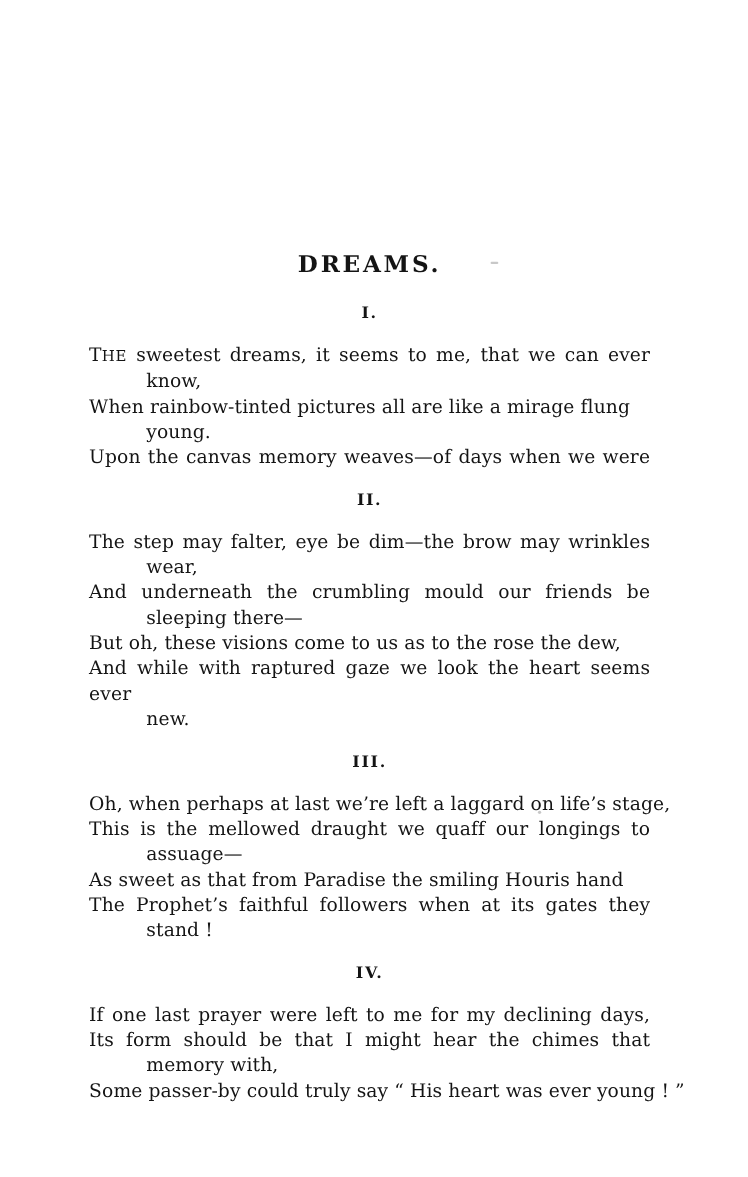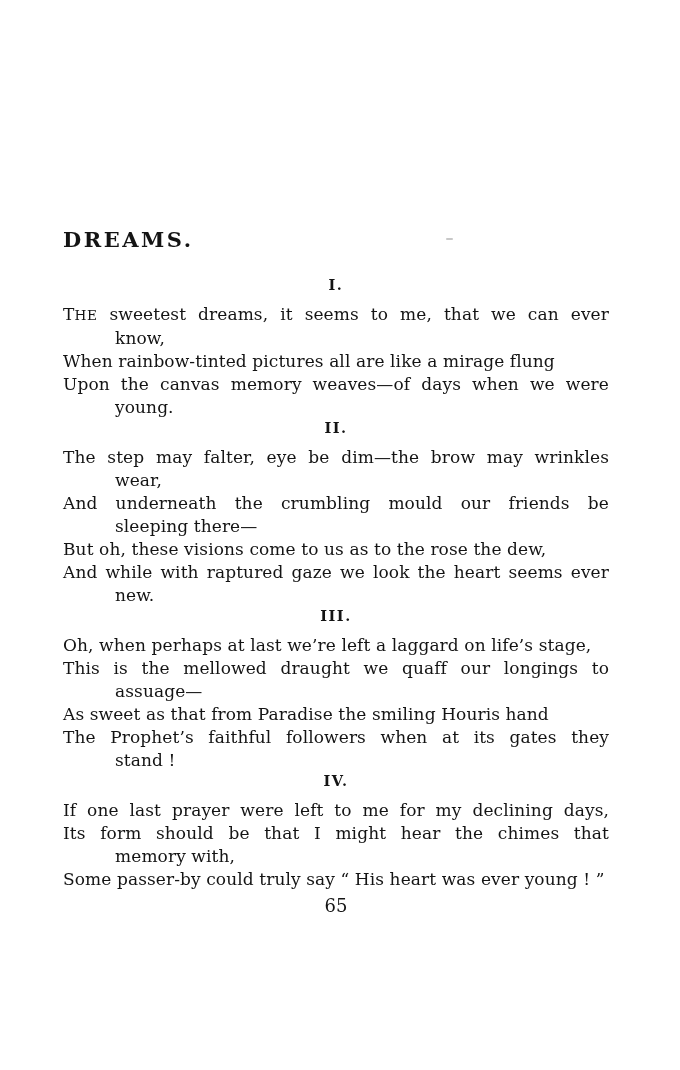--- a/index.html
+++ b/index.html
@@ -16,20 +16,21 @@
     font-family: "DejaVu Serif", "Liberation Serif", serif;
     color: #141414;
   }
   .content {
     position: absolute;
     left: 63px;
     top: 228px;
     width: 546px;
   }
   .title {
+    text-align: center;
     font-size: 21px;
     line-height: 24px;
     font-weight: bold;
     letter-spacing: 2.5px;
     margin: 0 0 24px 0;
     position: relative;
   }
   .title-artifact {
     position: absolute;
     right: 156px;
@@ -41,21 +42,21 @@
     border-radius: 1px;
   }
   .numeral {
     text-align: center;
     font-size: 14.5px;
     line-height: 18px;
     font-weight: bold;
     letter-spacing: 1.5px;
     margin: 0 0 9px 0;
   }
-  .stanza { margin: 0; }
+  .stanza { margin: 18px; }
   .line {
     font-size: 17px;
     line-height: 23px;
     white-space: nowrap;
     letter-spacing: 0.1px;
   }
   .line.jst {
     white-space: normal;
     text-align: justify;
     text-align-last: justify;
@@ -86,22 +87,22 @@
     <div class="title">
       <span>DREAMS.</span>
       <span class="title-artifact"></span>
     </div>
 
     <div class="numeral">I.</div>
     <div class="stanza">
       <div class="line jst"><span>T</span><span class="sc">HE</span><span> sweetest dreams, it seems to me, that we can ever</span></div>
       <div class="line ind">know,</div>
       <div class="line">When rainbow-tinted pictures all are like a mirage flung</div>
+      <div class="line ind">young.</div>
       <div class="line jst">Upon the canvas memory weaves—of days when we were</div>
-      <div class="line ind">young.</div>
     </div>
 
     <div class="numeral">II.</div>
     <div class="stanza">
       <div class="line jst">The step may falter, eye be dim—the brow may wrinkles</div>
       <div class="line ind">wear,</div>
       <div class="line jst">And underneath the crumbling mould our friends be</div>
       <div class="line ind">sleeping there—</div>
       <div class="line">But oh, these visions come to us as to the rose the dew,</div>
       <div class="line jst">And while with raptured gaze we look the heart seems ever</div>
@@ -119,17 +120,16 @@
     </div>
 
     <div class="numeral">IV.</div>
     <div class="stanza">
       <div class="line jst">If one last prayer were left to me for my declining days,</div>
       <div class="line jst">Its form should be that I might hear the chimes that</div>
       <div class="line ind">memory with,</div>
       <div class="line">Some passer-by could truly say “ His heart was ever young ! ”</div>
     </div>
 
-    <div class="page-number">65</div>
   </div>
 
   <span class="speck" style="left:489px; top:737px;"></span>
 </div>
 
 </body></html>

